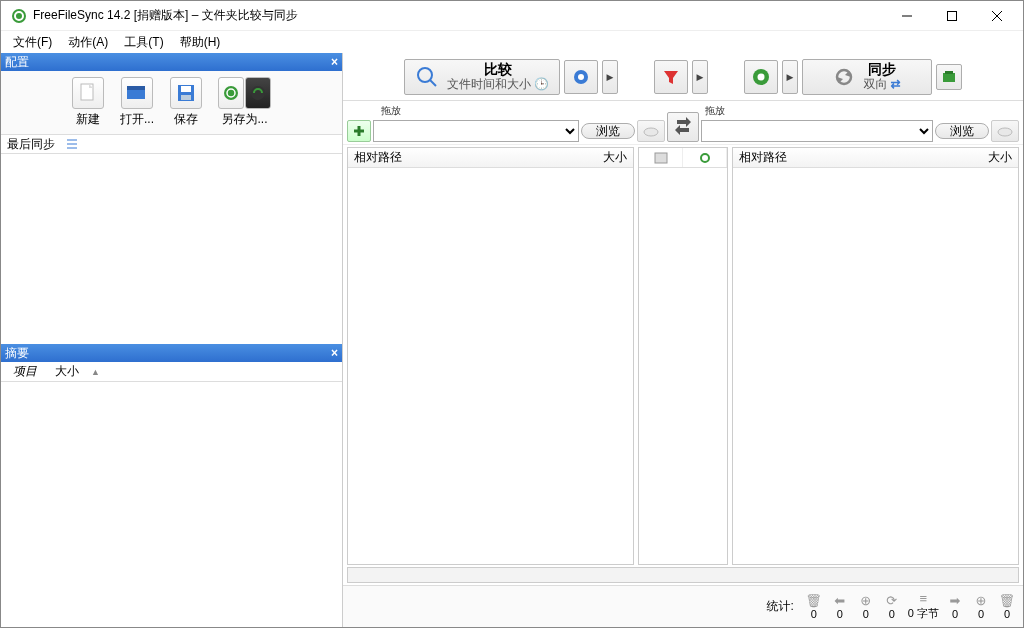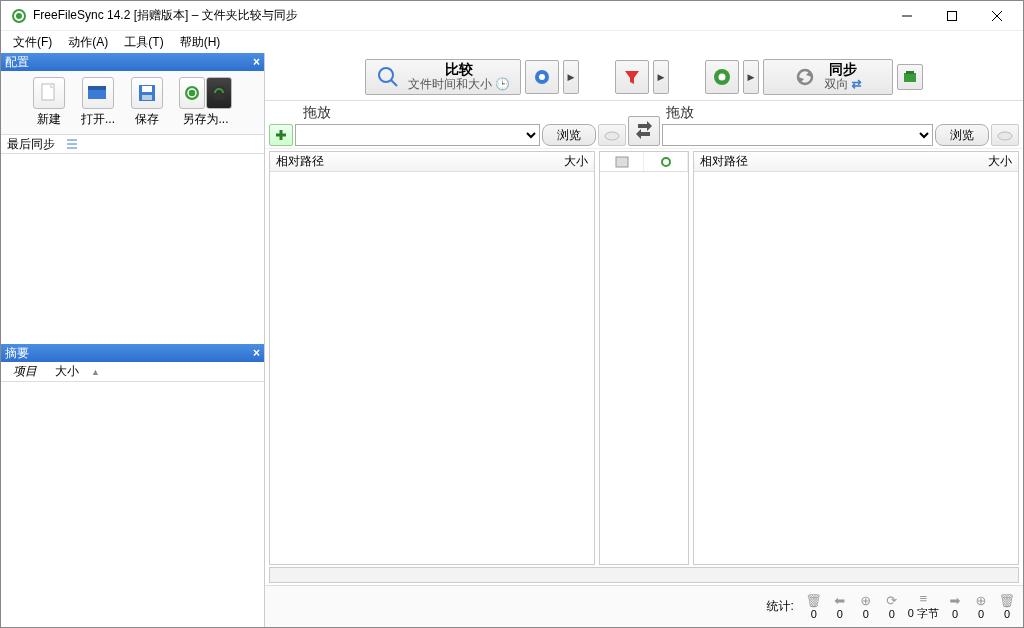--- a/index.html
+++ b/index.html
@@ -12,21 +12,21 @@
 .titlebar .win-btn { width: 45px; height: 28px; display: flex; align-items: center; justify-content: center; }
 
 
 .menubar { height: 22px; display: flex; align-items: center; padding: 0 4px; background: #fff; }
 .menubar .menu-item { padding: 2px 8px; }
 
 
 .main { flex: 1; display: flex; min-height: 0; }
 
 
-.sidebar { width: 264px; display: flex; flex-direction: column; border-right: 1px solid #ccc; }
+.sidebar { width: 342px; display: flex; flex-direction: column; border-right: 1px solid #ccc; }
 .panel-hdr { height: 18px; background: linear-gradient(#4a8fe2, #2e6fcf); color: #fff; display: flex; align-items: center; padding: 0 4px; font-size: 11px; }
 .panel-hdr .close { margin-left: auto; font-weight: bold; cursor: pointer; }
 .config-actions { display: flex; justify-content: center; gap: 8px; padding: 4px 2px; background: #fafafa; }
 .cfg-btn { display: flex; flex-direction: column; align-items: center; gap: 2px; cursor: pointer; padding: 2px 4px; }
 .cfg-icon { width: 32px; height: 32px; border: 1px solid #bbb; border-radius: 3px; display: flex; align-items: center; justify-content: center; background: linear-gradient(#fff,#eee); }
 .col-headers { display: flex; border-top: 1px solid #ddd; border-bottom: 1px solid #ddd; background: #fff; height: 20px; align-items: center; }
 .col-headers > div { padding: 2px 6px; font-weight: 500; }
 .col-headers .col-name { flex: 1; }
 .col-headers .list-icon { width: 22px; display:flex; justify-content:center; }
 .panel-body { flex: 1; background: #fff; min-height: 40px; }
@@ -46,25 +46,25 @@
 .big-btn .lbls { display: flex; flex-direction: column; align-items: center; line-height: 1.1; }
 .big-btn .lbl-top { font-size: 14px; font-weight: 600; }
 .big-btn .lbl-bot { font-size: 10px; color: #555; display:flex; align-items:center; gap:3px;}
 .tb-small { width: 34px; height: 34px; border: 1px solid #adadad; background: linear-gradient(#f7f7f7,#e8e8e8); border-radius: 2px; display: flex; align-items: center; justify-content: center; cursor: pointer; }
 .tb-drop { width: 16px; height: 34px; border: 1px solid #adadad; background: linear-gradient(#f7f7f7,#e8e8e8); border-radius: 2px; display: flex; align-items: center; justify-content: center; cursor: pointer; font-size:9px; color:#444;}
 .tb-spacer { width: 28px; }
 
 
 .pair-row { display: flex; align-items: stretch; gap: 0; padding: 2px 4px; min-height: 38px; border-bottom: 1px solid #eee;}
 .pair-side { flex: 1; display: flex; flex-direction: column; }
-.pair-lbl { font-size: 14px; padding: 1px 2px 2px 34px; color: #333; }
+.pair-lbl { font-size: 10px; padding: 1px 2px 2px 34px; color: #333; }
 .pair-controls { display: flex; align-items: center; gap: 2px; }
 .add-btn { width: 24px; height: 22px; border: 1px solid #9c9; background: linear-gradient(#efe,#cfc); display:flex; align-items:center; justify-content:center; border-radius:2px; cursor:pointer;}
 .combo { flex: 1; height: 22px; border: 1px solid #aaa; background: #fff; }
-.browse { height: 22px; padding: 0 14px; border: 1px solid #adadad; background: linear-gradient(#f7f7f7,#e8e8e8); border-radius: 8px; cursor: pointer; display:flex; align-items:center;}
+.browse { height: 16px; padding: 0 14px; border: 1px solid #adadad; background: linear-gradient(#f7f7f7,#e8e8e8); border-radius: 8px; cursor: pointer; display:flex; align-items:center;}
 .cloud { width: 28px; height: 22px; border: 1px solid #ccc; background: linear-gradient(#f7f7f7,#e8e8e8); border-radius: 2px; display:flex; align-items:center; justify-content:center; cursor:pointer;}
 .swap { width: 36px; display:flex; align-items:flex-end; justify-content:center; padding-bottom:0px;}
 .swap-btn { width: 32px; height: 30px; border: 1px solid #adadad; background: linear-gradient(#f7f7f7,#e8e8e8); border-radius:2px; display:flex; align-items:center; justify-content:center; cursor:pointer;}
 
 
 .lists { flex: 1; display: flex; gap: 4px; padding: 2px 4px; min-height: 0; }
 .list-left, .list-right { flex: 1; border: 1px solid #ccc; display: flex; flex-direction: column; background: #fff; min-width:0;}
 .list-mid { width: 90px; border: 1px solid #ccc; background: #fff; display:flex; flex-direction:column;}
 .list-hdr { height: 20px; display:flex; align-items:center; border-bottom: 1px solid #ddd; background: linear-gradient(#fff,#f3f3f3); }
 .list-hdr > div { padding: 2px 6px; font-weight: 500; }

